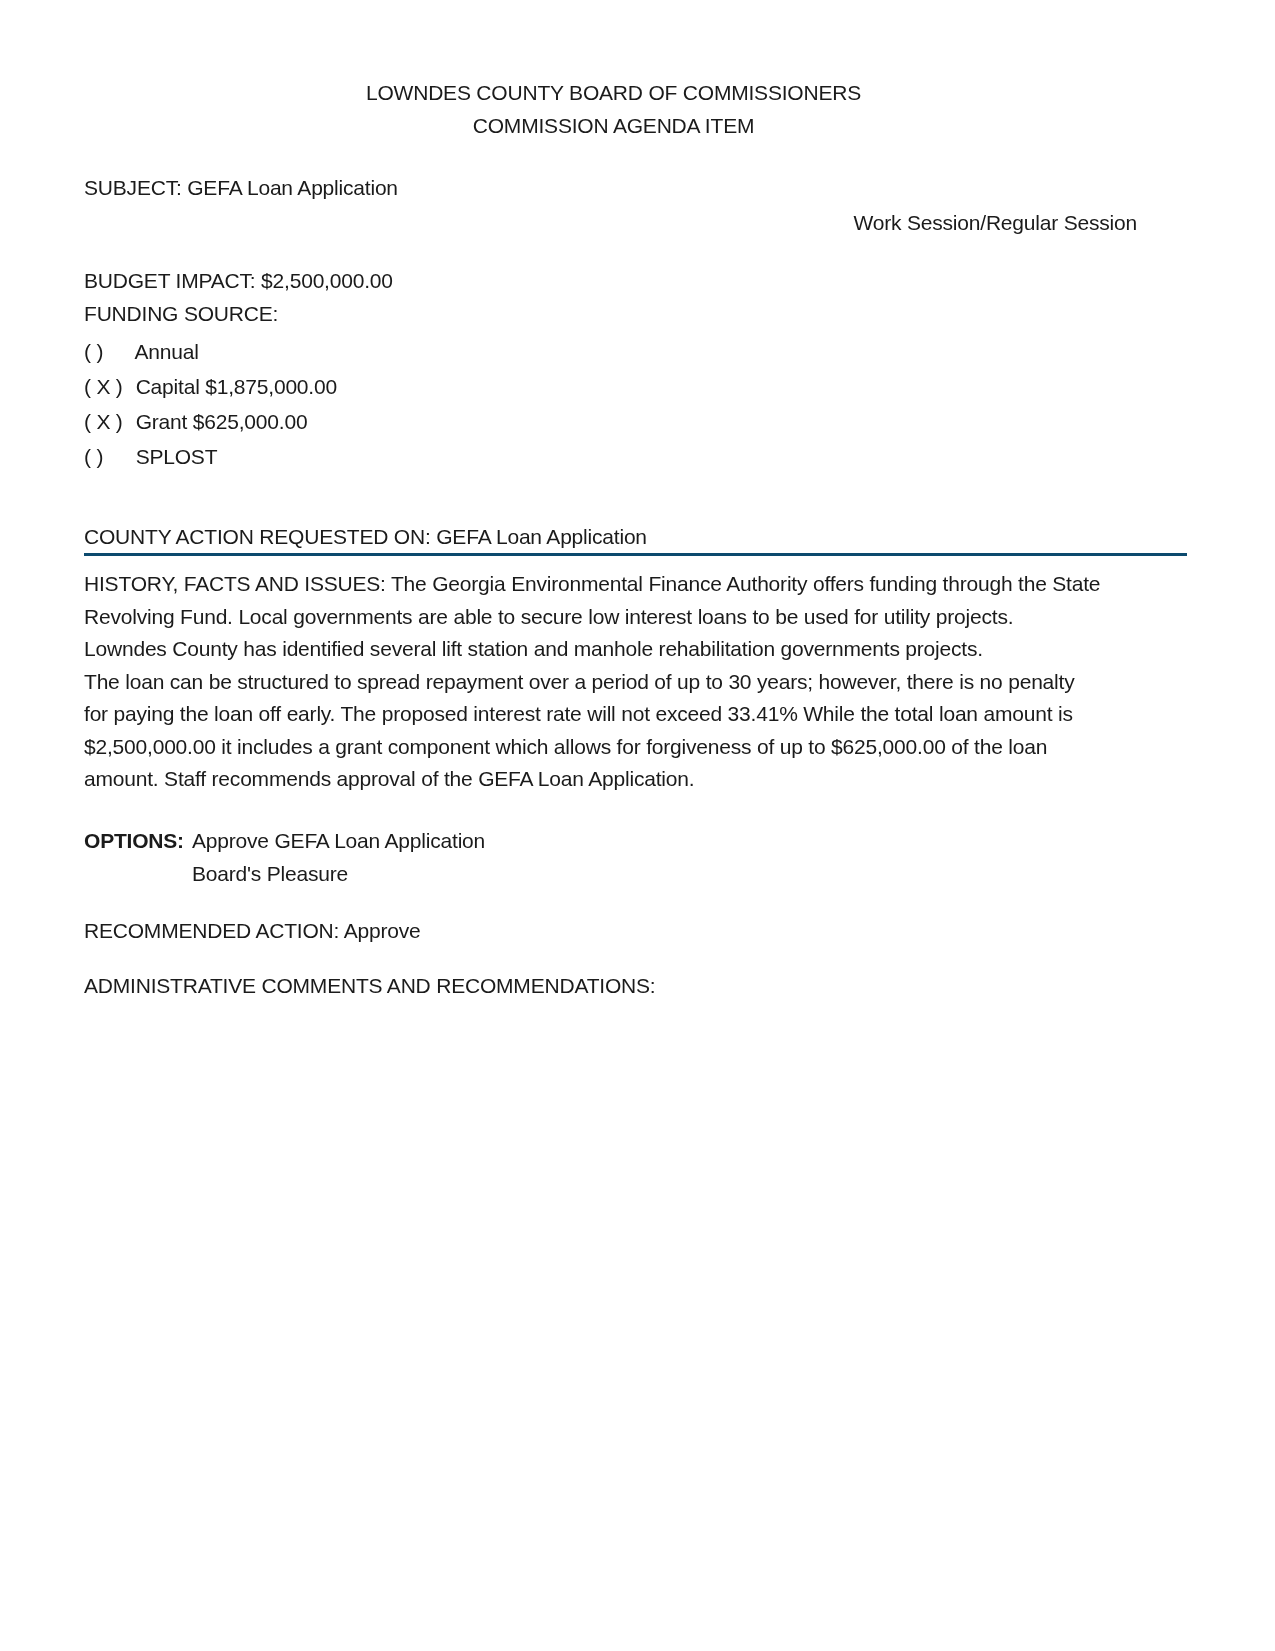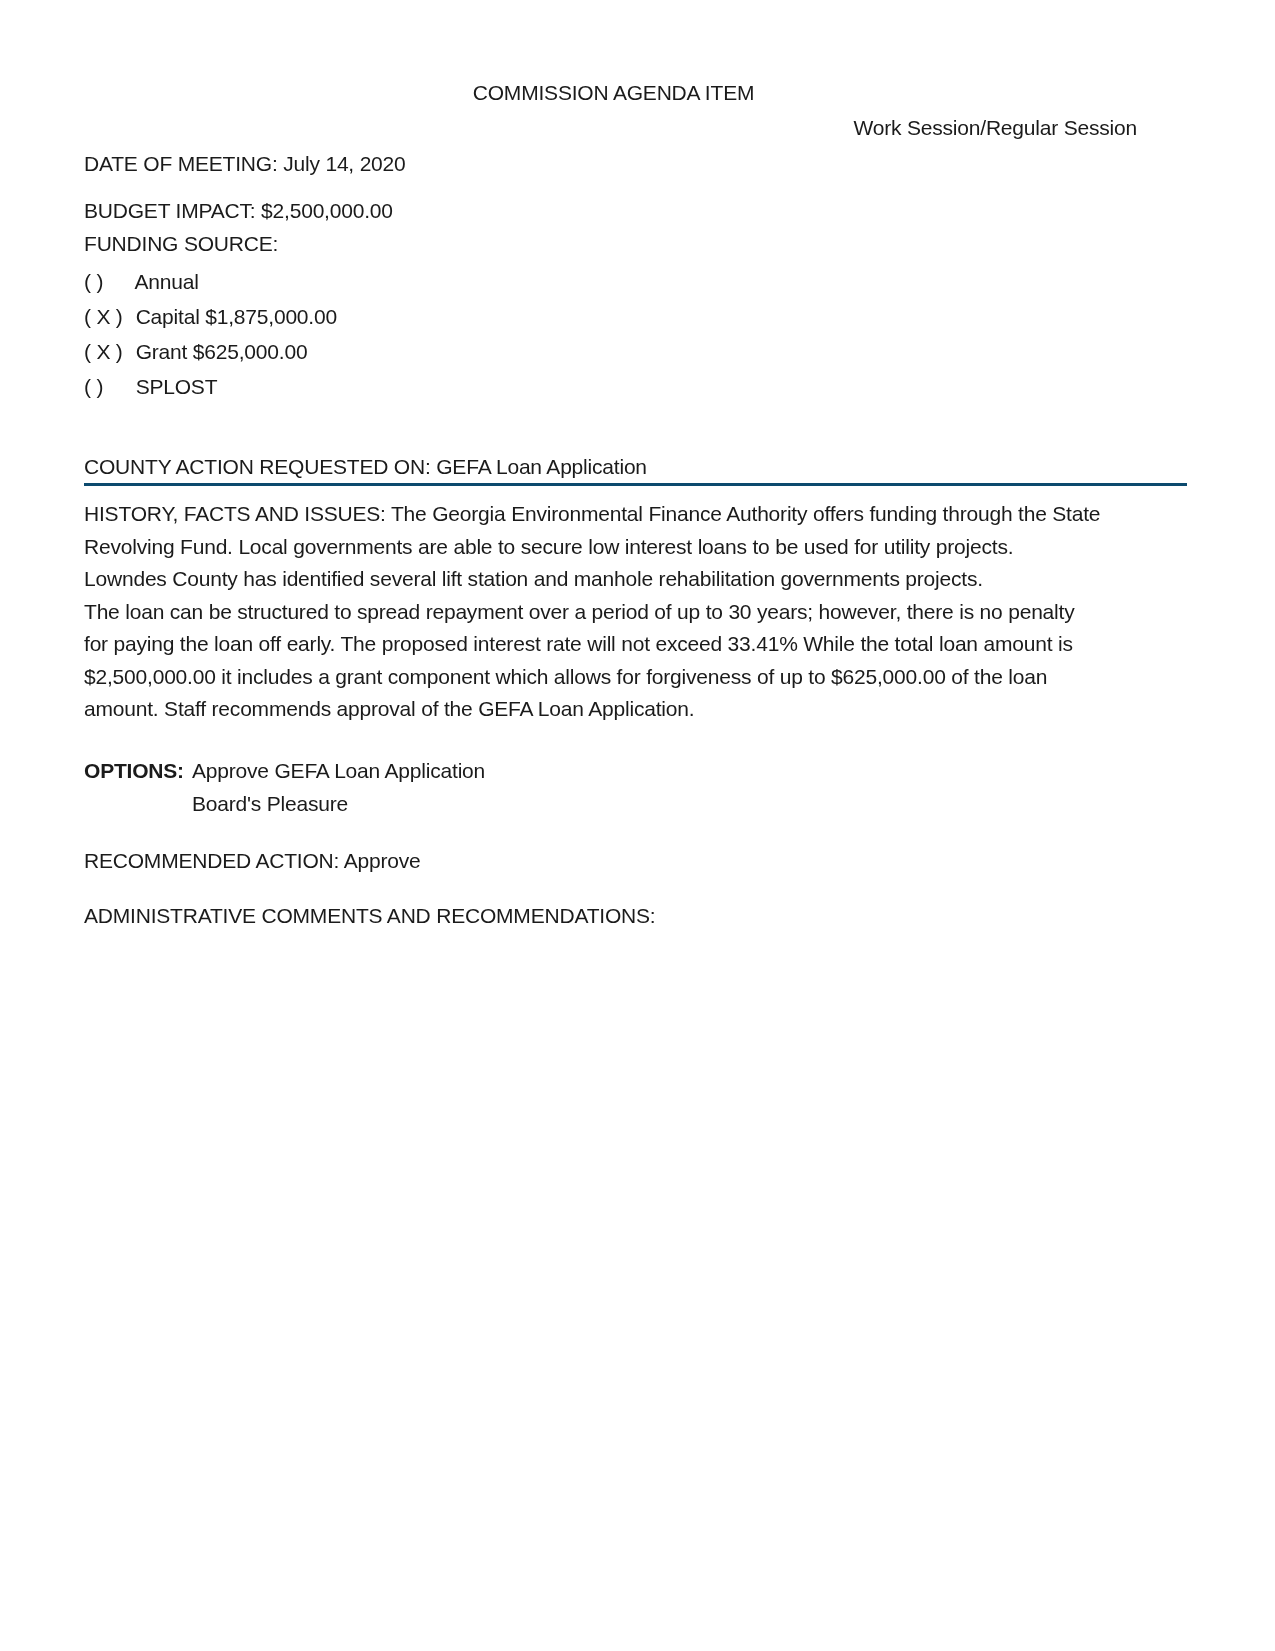--- a/index.html
+++ b/index.html
@@ -22,21 +22,21 @@
   }
   .doc-header {
     text-align: center;
     position: relative;
     left: -22px;
   }
   .line { white-space: nowrap; }
   .subject-row { margin-top: 29px; }
   .session-row { margin-top: 2px; text-align: right; padding-right: 50px; }
   .date-row { margin-top: 3px; }
-  .budget-row { margin-top: 14px; }
+  .budget-row { margin-top: 25px; }
   .funding-row { margin-top: 0; }
   .funding-list { margin-top: 4px; }
   .funding-item { line-height: 35px; white-space: nowrap; }
   .funding-item .mark { display: inline-block; width: 46px; }
   .county-action {
     margin-top: 46px;
     border-bottom: 3px solid #0c4a6e;
     white-space: nowrap;
   }
   .history { margin-top: 12px; }
@@ -50,30 +50,31 @@
   .u { text-decoration: underline; text-decoration-thickness: 2px; text-underline-offset: 3px; }
   .admin-row { margin-top: 22px; }
 </style>
 </head>
 <body>
 
 <div class="page">
   <div class="doc">
 
     <div class="doc-header">
+      <div class="line">LOWNDES COUNTY BOARD OF COMMISSIONERS</div>
       <div class="line">COMMISSION AGENDA ITEM</div>
     </div>
 
+    <div class="line subject-row">
+      <span>SUBJECT:</span>
+      <span>GEFA Loan Application</span>
+    </div>
 
     <div class="line session-row">Work Session/Regular Session</div>
 
-    <div class="line date-row">
-      <span>DATE OF MEETING:</span>
-      <span>July 14, 2020</span>
-    </div>
 
     <div class="line budget-row">
       <span>BUDGET IMPACT:</span>
       <span>$2,500,000.00</span>
     </div>
 
     <div class="line funding-row">FUNDING SOURCE:</div>
 
     <div class="funding-list">
       <div class="funding-item">

